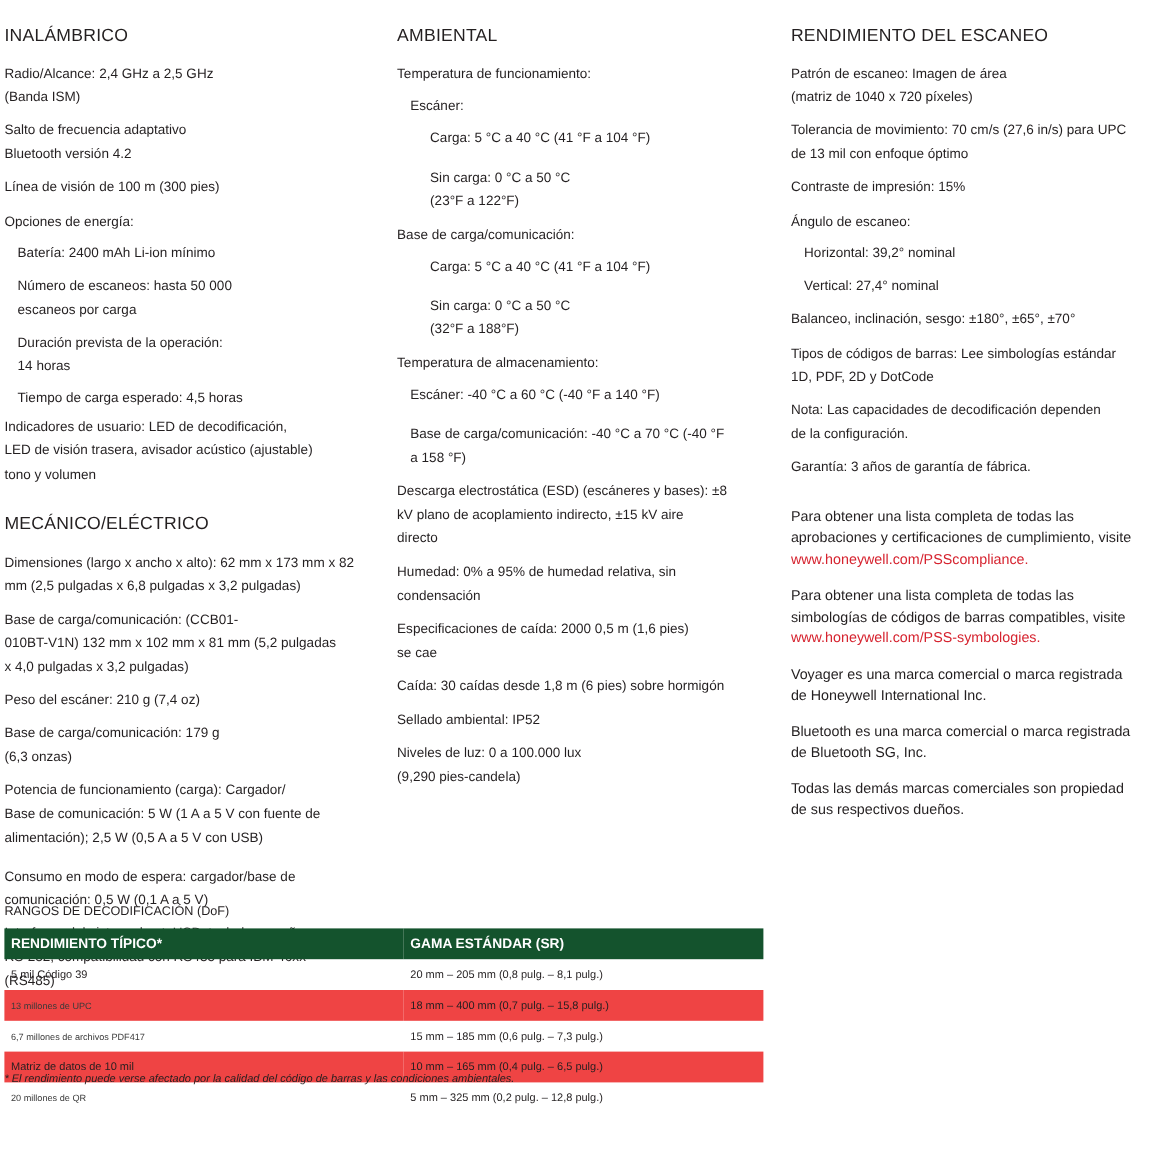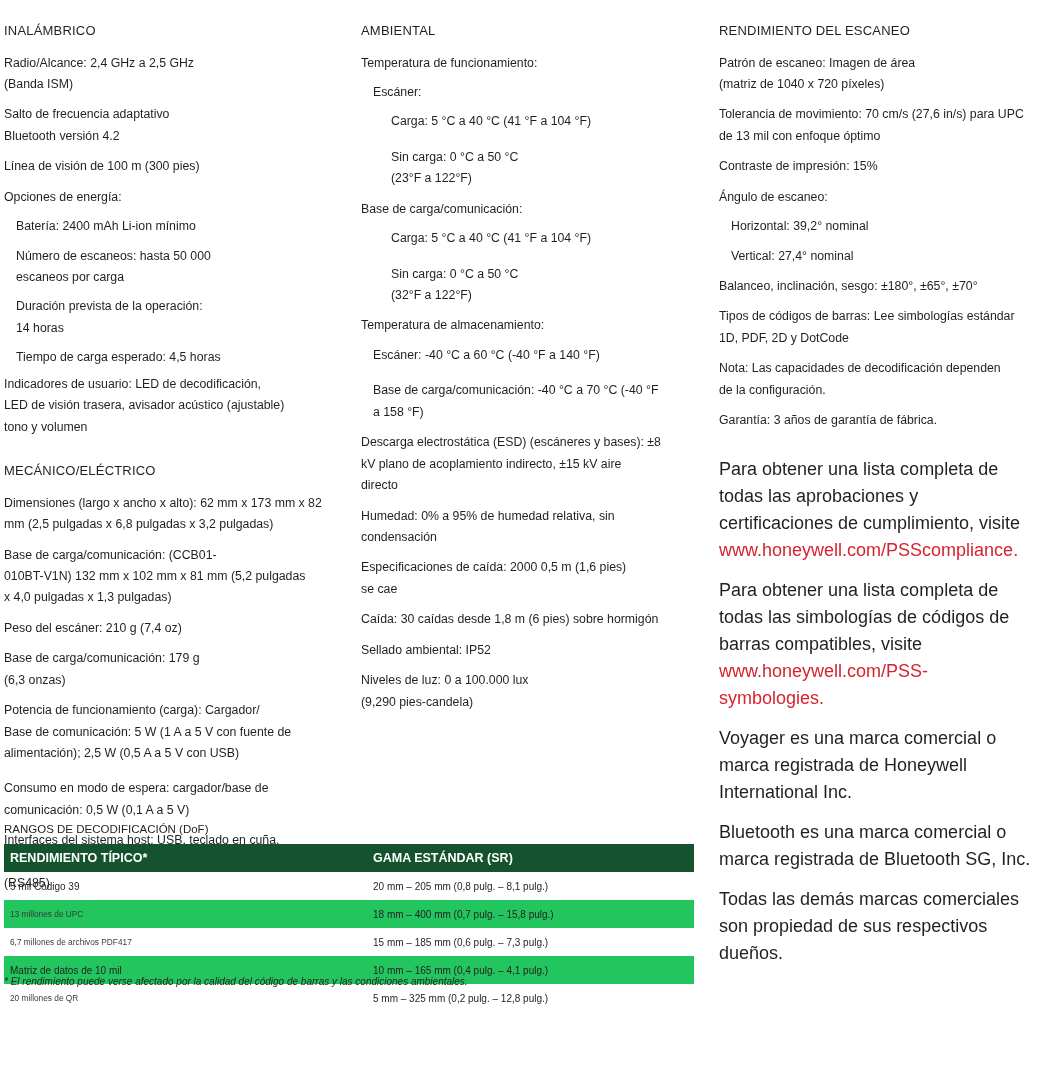--- a/index.html
+++ b/index.html
@@ -29,21 +29,21 @@
     padding: 22px 0 0 0;
   }
   .col {
     padding: 0 14px 0 0;
   }
   .col1 { width: 355px; padding-left: 4px; }
   .col2 { width: 355px; padding-left: 6px; }
   .col3 { width: 335px; padding-left: 9px; }
 
   .sect-head {
-    font-size: 13px;
+    font-size: 16px;
     letter-spacing: 0.2px;
     color: #231f20;
     margin: 0 0 14px 0;
     line-height: 1.35;
   }
   .sect-head.mid { margin-top: 26px; }
 
   p.line {
     font-size: 12.3px;
     line-height: 1.5;
@@ -51,21 +51,21 @@
     color: #231f20;
   }
   p.tight { margin-bottom: 11px; }
   p.indent1 { padding-left: 12px; }
   p.indent2 { padding-left: 30px; }
   p.gap-sm { margin-bottom: 8px; }
   p.gap-lg { margin-bottom: 17px; }
   p.nogap { margin-bottom: 3px; }
 
   .small-note {
-    font-size: 18px;
+    font-size: 13px;
     line-height: 1.5;
     margin: 0 0 13px 0;
     color: #231f20;
   }
   .notes-block { margin-top: 26px; }
   a.link, .link {
     color: #d6232f;
     text-decoration: none;
   }
 
@@ -97,21 +97,21 @@
   }
   table.dof thead th.c1 { width: 363px; }
   table.dof thead th.c2 { width: 327px; }
   table.dof tbody td {
     font-size: 10px;
     padding: 8px 8px 8px 6px;
     color: #231f20;
     height: 28px;
     vertical-align: middle;
   }
-  table.dof tbody tr.alt td { background: #22c55e; }
+  table.dof tbody tr.alt td { background: #ef4444; }
   table.dof tbody tr td.smalltxt { font-size: 8.3px; color: #3a3a3a; }
 
   .footnote {
     position: absolute;
     left: 4px;
     top: 976px;
     font-size: 10px;
     color: #231f20;
     font-style: italic;
   }
@@ -141,21 +141,21 @@
       <p class="line nogap">Indicadores de usuario: LED de decodificación,</p>
       <p class="line nogap">LED de visión trasera, avisador acústico (ajustable)</p>
       <p class="line">tono y volumen</p>
 
       <div class="sect-head mid">MECÁNICO/ELÉCTRICO</div>
 
       <p class="line nogap">Dimensiones (largo x ancho x alto): 62 mm x 173 mm x 82</p>
       <p class="line">mm (2,5 pulgadas x 6,8 pulgadas x 3,2 pulgadas)</p>
       <p class="line nogap">Base de carga/comunicación: (CCB01-</p>
       <p class="line nogap">010BT-V1N) 132 mm x 102 mm x 81 mm (5,2 pulgadas</p>
-      <p class="line">x 4,0 pulgadas x 1,3 pulgadas)</p>
+      <p class="line">x 4,0 pulgadas x 3,2 pulgadas)</p>
       <p class="line">Peso del escáner: 210 g (7,4 oz)</p>
       <p class="line nogap">Base de carga/comunicación: 179 g</p>
       <p class="line">(6,3 onzas)</p>
       <p class="line nogap">Potencia de funcionamiento (carga): Cargador/</p>
       <p class="line nogap">Base de comunicación: 5 W (1 A a 5 V con fuente de</p>
       <p class="line gap-lg">alimentación); 2,5 W (0,5 A a 5 V con USB)</p>
       <p class="line nogap">Consumo en modo de espera: cargador/base de</p>
       <p class="line">comunicación: 0,5 W (0,1 A a 5 V)</p>
       <p class="line nogap">Interfaces del sistema host: USB, teclado en cuña,</p>
       <p class="line nogap">RS-232, compatibilidad con RS485 para IBM 46xx</p>
@@ -166,21 +166,21 @@
       <div class="sect-head">AMBIENTAL</div>
 
       <p class="line tight">Temperatura de funcionamiento:</p>
       <p class="line tight indent1">Escáner:</p>
       <p class="line gap-lg indent2">Carga: 5 °C a 40 °C (41 °F a 104 °F)</p>
       <p class="line nogap indent2">Sin carga: 0 °C a 50 °C</p>
       <p class="line indent2">(23°F a 122°F)</p>
       <p class="line tight">Base de carga/comunicación:</p>
       <p class="line gap-lg indent2">Carga: 5 °C a 40 °C (41 °F a 104 °F)</p>
       <p class="line nogap indent2">Sin carga: 0 °C a 50 °C</p>
-      <p class="line indent2">(32°F a 122°F)</p>
+      <p class="line indent2">(32°F a 188°F)</p>
       <p class="line tight">Temperatura de almacenamiento:</p>
       <p class="line gap-lg indent1">Escáner: -40 °C a 60 °C (-40 °F a 140 °F)</p>
       <p class="line nogap indent1">Base de carga/comunicación: -40 °C a 70 °C (-40 °F</p>
       <p class="line indent1">a 158 °F)</p>
       <p class="line nogap">Descarga electrostática (ESD) (escáneres y bases): ±8</p>
       <p class="line nogap">kV plano de acoplamiento indirecto, ±15 kV aire</p>
       <p class="line">directo</p>
       <p class="line nogap">Humedad: 0% a 95% de humedad relativa, sin</p>
       <p class="line">condensación</p>
       <p class="line nogap">Especificaciones de caída: 2000 0,5 m (1,6 pies)</p>
@@ -236,21 +236,21 @@
         <tr class="alt">
           <td class="smalltxt">13 millones de UPC</td>
           <td>18 mm – 400 mm (0,7 pulg. – 15,8 pulg.)</td>
         </tr>
         <tr>
           <td class="smalltxt">6,7 millones de archivos PDF417</td>
           <td>15 mm – 185 mm (0,6 pulg. – 7,3 pulg.)</td>
         </tr>
         <tr class="alt">
           <td>Matriz de datos de 10 mil</td>
-          <td>10 mm – 165 mm (0,4 pulg. – 4,1 pulg.)</td>
+          <td>10 mm – 165 mm (0,4 pulg. – 6,5 pulg.)</td>
         </tr>
         <tr>
           <td class="smalltxt">20 millones de QR</td>
           <td>5 mm – 325 mm (0,2 pulg. – 12,8 pulg.)</td>
         </tr>
       </tbody>
     </table>
   </div>
 
   <div class="footnote">* El rendimiento puede verse afectado por la calidad del código de barras y las condiciones ambientales.</div>

